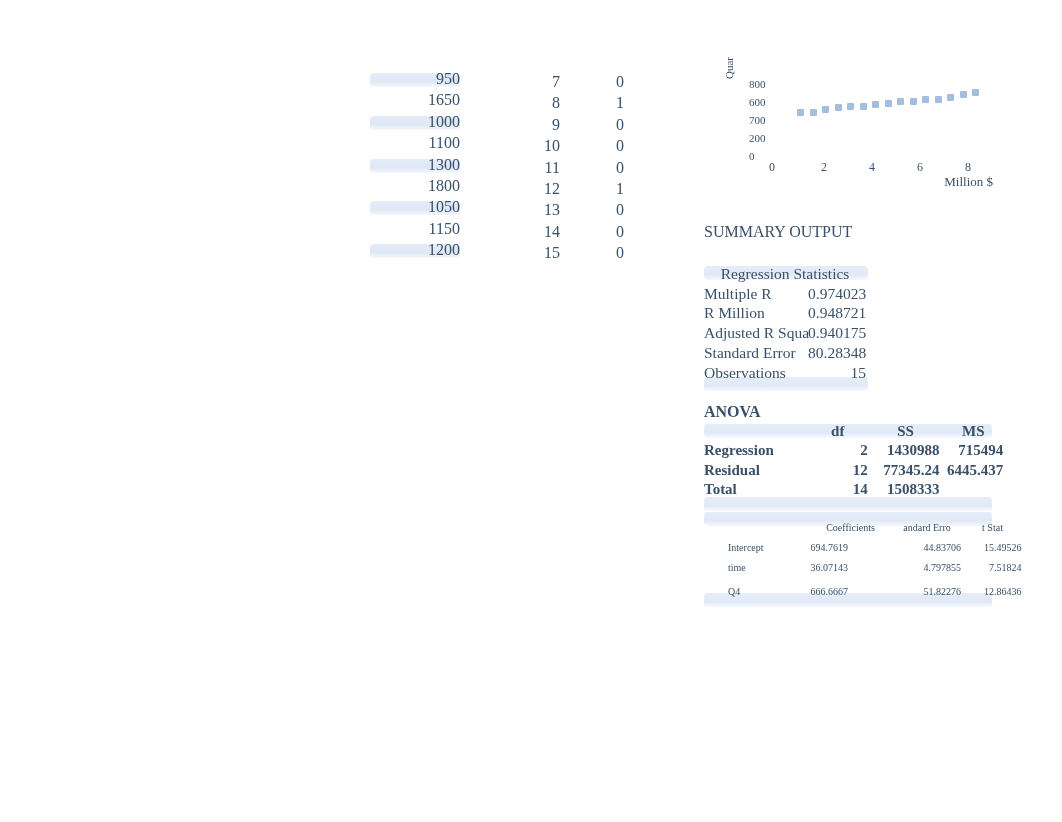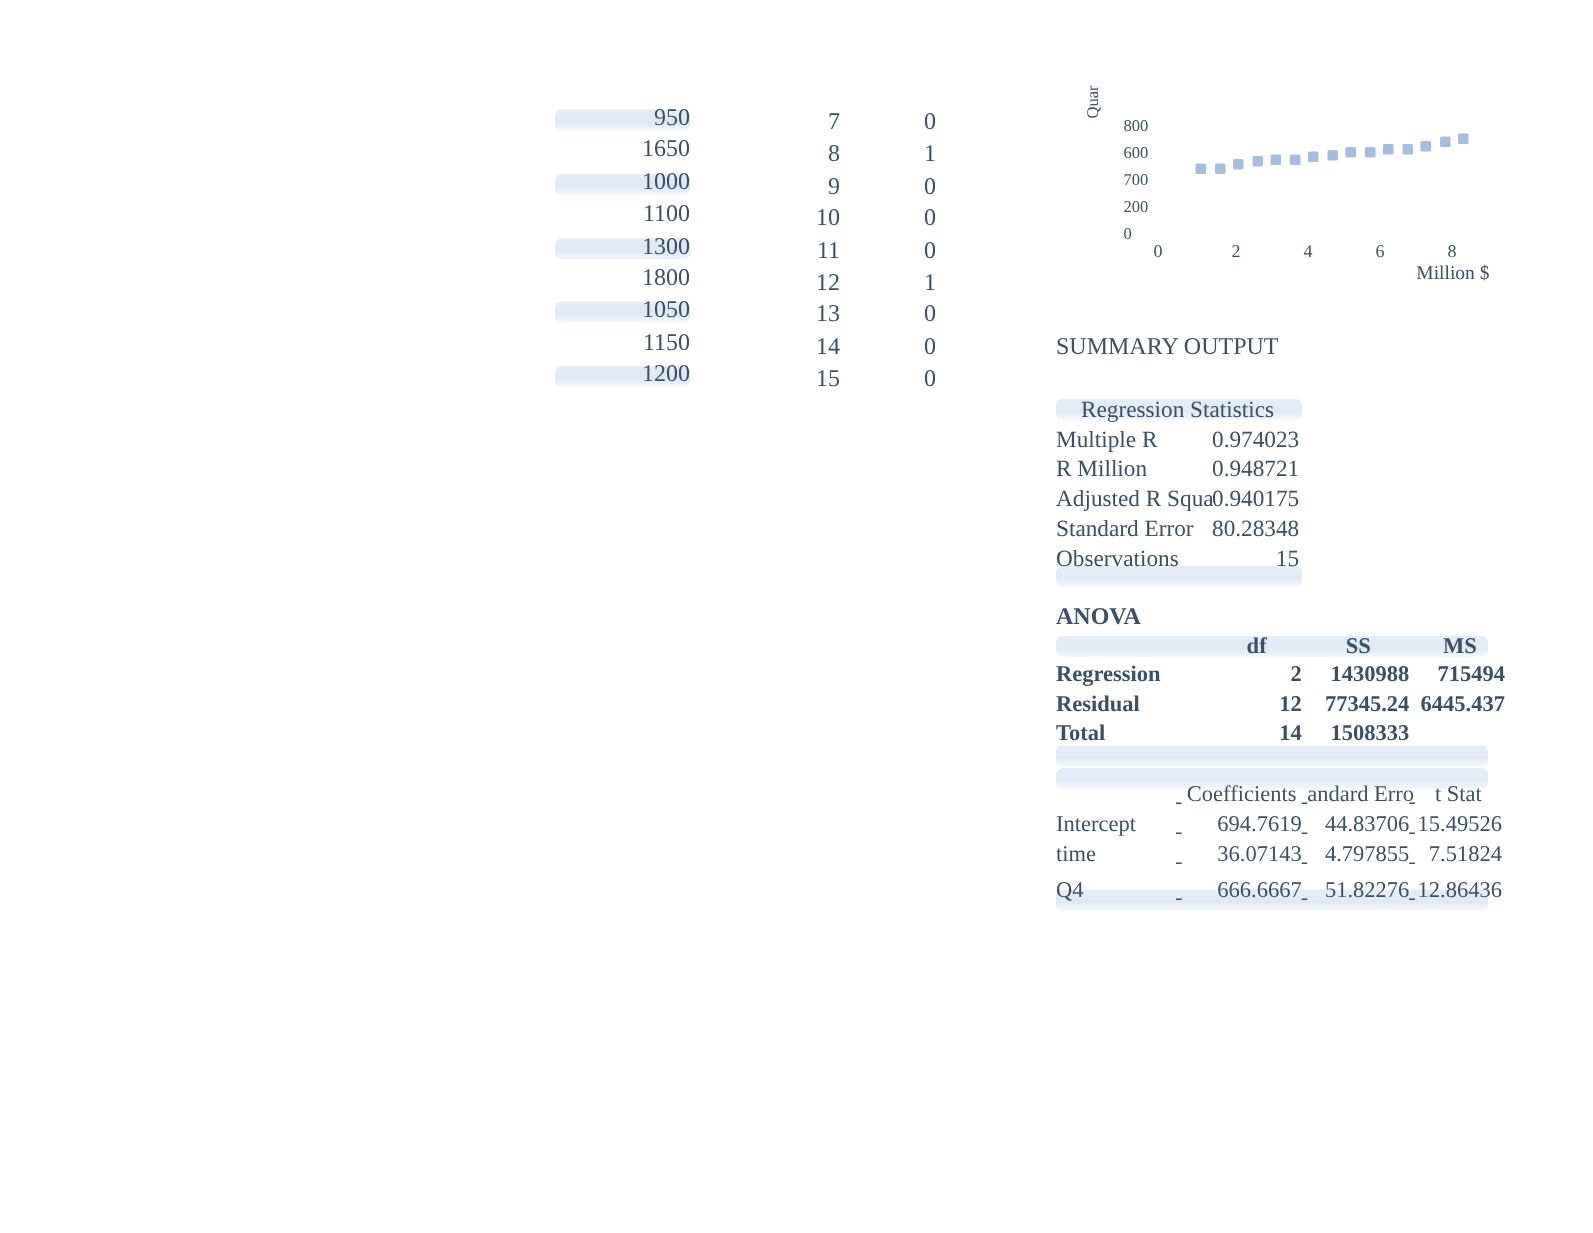--- a/index.html
+++ b/index.html
@@ -33,24 +33,24 @@
     .summary .lbl { display: inline-block; width: 104px; }
     .summary .val { display: inline-block; width: 58px; text-align: right; }
 
     .anova { position: absolute; left: 704px; top: 403px; font-size: 15px; font-weight: bold; }
     .anova .line { height: 19.5px; white-space: nowrap; }
     .anova .c0 { display: inline-block; width: 100px; text-align: left; }
     .anova .c1 { display: inline-block; width: 60px; text-align: right; }
     .anova .c2 { display: inline-block; width: 68px; text-align: right; }
     .anova .c3 { display: inline-block; width: 60px; text-align: right; }
 
-    .coef { position: absolute; left: 704px; top: 522px; font-size: 15px; text-decoration: underline; }
+    .coef { position: absolute; left: 728px; top: 522px; font-size: 10px; }
     .coef .line { height: 20px; white-space: nowrap; }
     .coef .c0 { display: inline-block; width: 80px;  text-align: left; }
-    .coef .c1 { display: inline-block; width: 80px;  text-align: right; }
+    .coef .c1 { display: inline-block; width: 80px;  text-align: left; }
     .coef .c2 { display: inline-block; width: 68px;  text-align: right; }
     .coef .c3 { display: inline-block; width: 58px;  text-align: right; }
     .hdrC .c1 { text-align: center; }
     .hdrC .c2 { text-align: center; }
     .hdrC .c3 { text-align: center; }
   </style>
 </head>
 <body>
 
 <div class="page">

